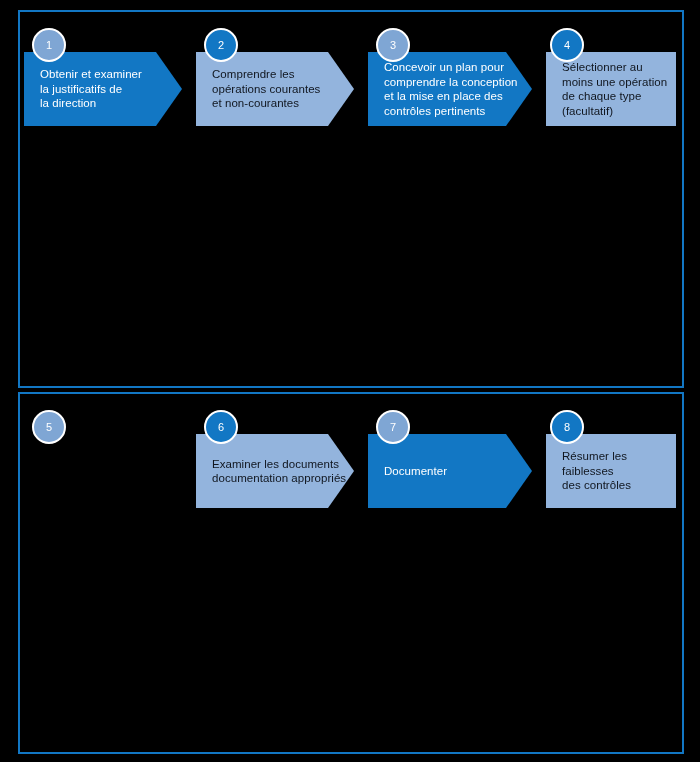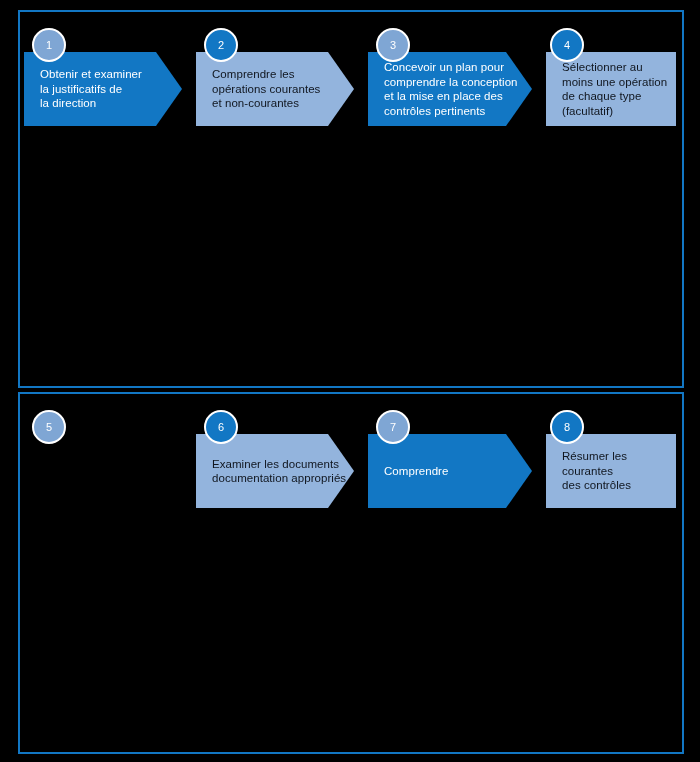--- a/index.html
+++ b/index.html
@@ -196,29 +196,29 @@
       <div class="shape"></div>
       <div class="label">Examiner les documents
 documentation appropriés</div>
     </div>
     <div class="badge on-light b2">
       <span>6</span>
     </div>
 
     <div class="step arrow dark col3 w3">
       <div class="shape"></div>
-      <div class="label">Comprendre</div>
+      <div class="label">Documenter</div>
     </div>
     <div class="badge on-dark b3">
       <span>7</span>
     </div>
 
     <div class="step rect light col4 w4">
       <div class="shape"></div>
-      <div class="label">Résumer les courantes
+      <div class="label">Résumer les faiblesses
 des contrôles</div>
     </div>
     <div class="badge on-light b4">
       <span>8</span>
     </div>
   </div>
 
 </div>
 
 </body></html>

